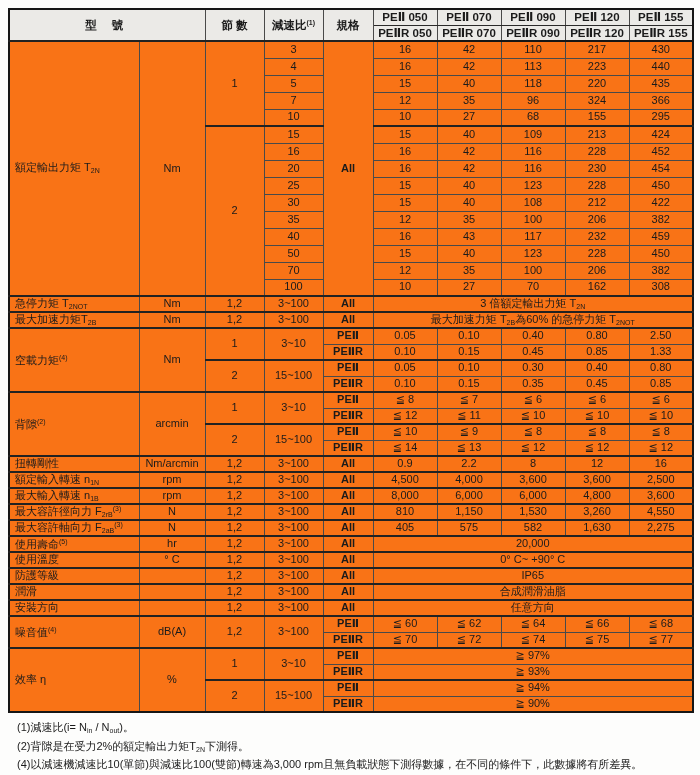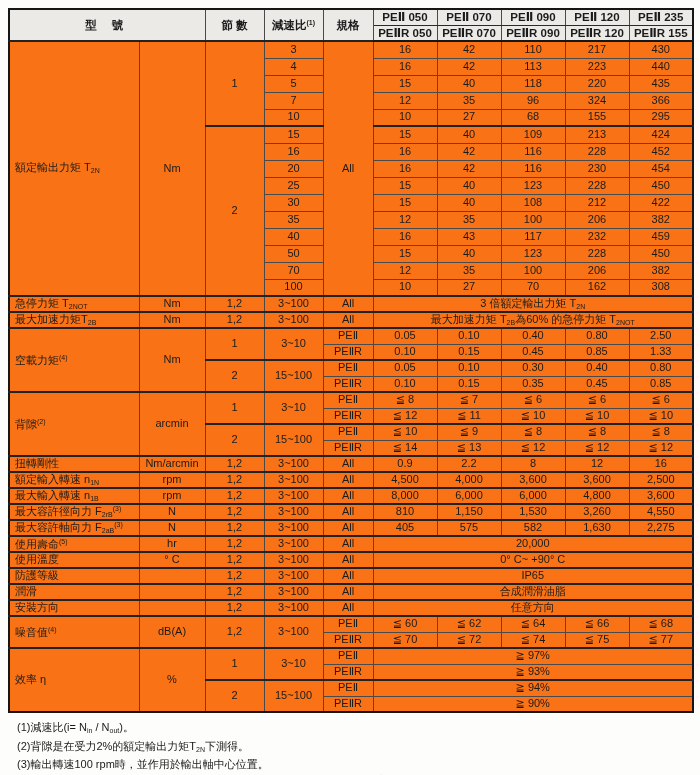--- a/index.html
+++ b/index.html
@@ -9,21 +9,21 @@
   table{border-collapse:collapse;table-layout:fixed;width:684px;border:2px solid #161616;background:#f97316}
   td{border:1px solid #4a4a4a;font-size:11px;height:16px;line-height:1.05;
      text-align:center;vertical-align:middle;padding:0 1px;overflow:hidden;white-space:nowrap}
   thead td{background:#ebeae7;font-weight:bold;font-size:11.5px;border-bottom-color:#2a2a2a}
   thead tr.hr2 td{border-bottom:2px solid #161616}
   tbody tr{height:16px}
   tbody tr.h17{height:17px}
   tbody tr.h13{height:13px}
   tr.gt>td{border-top:2px solid #222}
   td.lbl{text-align:left;padding-left:5px}
-  td.spec{font-weight:normal}
+  td.spec{font-weight:bold}
   sub.sb{font-size:7px;vertical-align:-2px;letter-spacing:0}
   sup.sp{font-size:7px;vertical-align:4px}
   .model-hd{letter-spacing:6px}
   .fnotes{margin:7px 0 0 9px;font-size:11px;line-height:15.5px}
   .fnotes div{white-space:nowrap}
   .fnotes sub{font-size:7px;vertical-align:-2px}
 </style>
 </head>
 <body>
 
@@ -44,21 +44,21 @@
 <thead>
 <tr>
 <td colspan="2" rowspan="2" class="model-hd">型 號</td>
 <td rowspan="2">節 數</td>
 <td rowspan="2"><span>減速比</span><sup class="sp">(1)</sup></td>
 <td rowspan="2">規格</td>
 <td>PEⅡ 050</td>
 <td>PEⅡ 070</td>
 <td>PEⅡ 090</td>
 <td>PEⅡ 120</td>
-<td>PEⅡ 235</td>
+<td>PEⅡ 155</td>
 </tr>
 <tr class="hr2">
 <td>PEⅡR 050</td>
 <td>PEⅡR 070</td>
 <td>PEⅡR 090</td>
 <td>PEⅡR 120</td>
 <td>PEⅡR 155</td>
 </tr>
 </thead>
 <tbody>
@@ -428,17 +428,16 @@
           <td class="spec">PEⅡR</td>
           <td colspan="5">≧ 90%</td>
         </tr>
 
 </tbody>
 </table>
 
 <div class="fnotes">
 <div><span>(1)減速比(i= N</span><sub>in</sub><span> / N</span><sub>out</sub><span>)。</span></div>
 <div><span>(2)背隙是在受力2%的額定輸出力矩T</span><sub>2N</sub><span>下測得。</span></div>
-<div>(3)輸出轉速100 rpm時，並作用於輸出軸中心位置。</div>
 <div>(4)以減速機減速比10(單節)與減速比100(雙節)轉速為3,000 rpm且無負載狀態下測得數據，在不同的條件下，此數據將有所差異。</div>
 
 </div>
 </div>
 
 </body></html>

